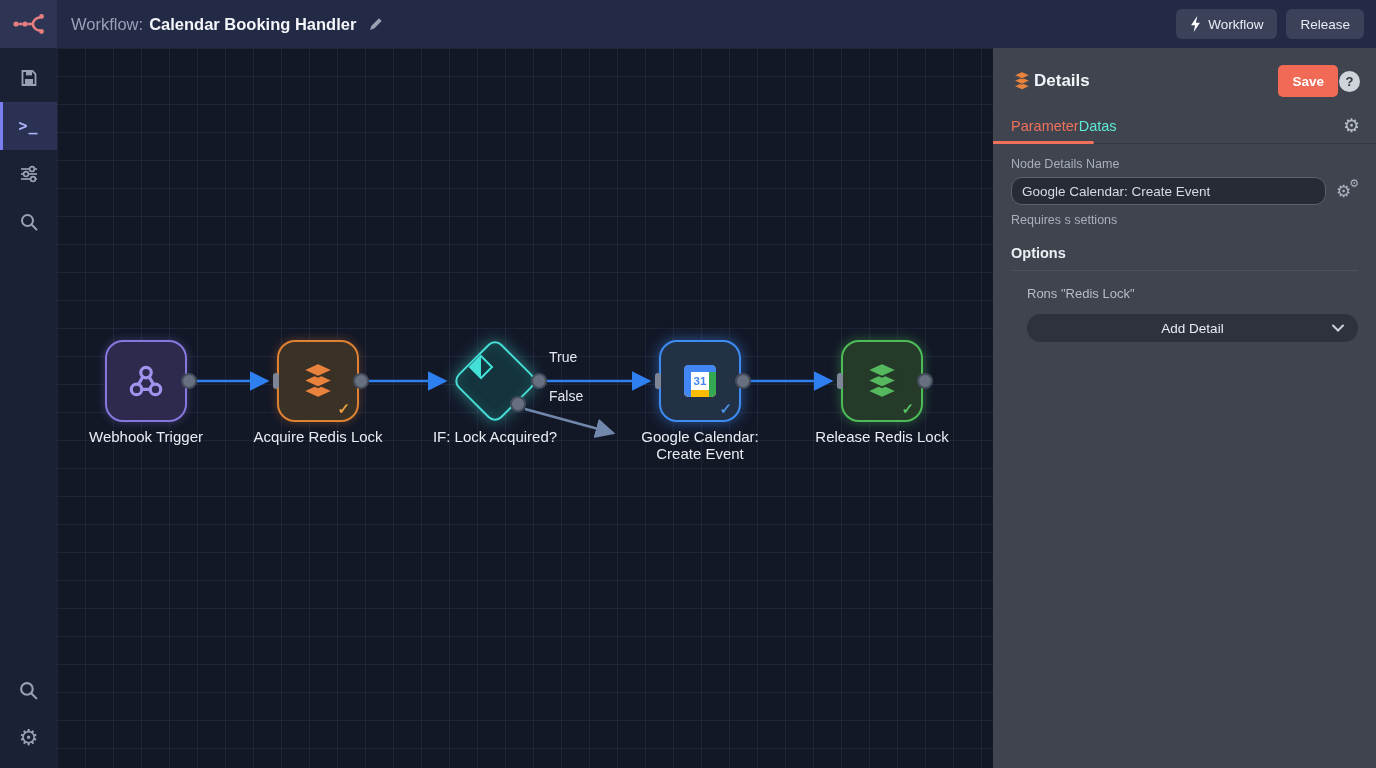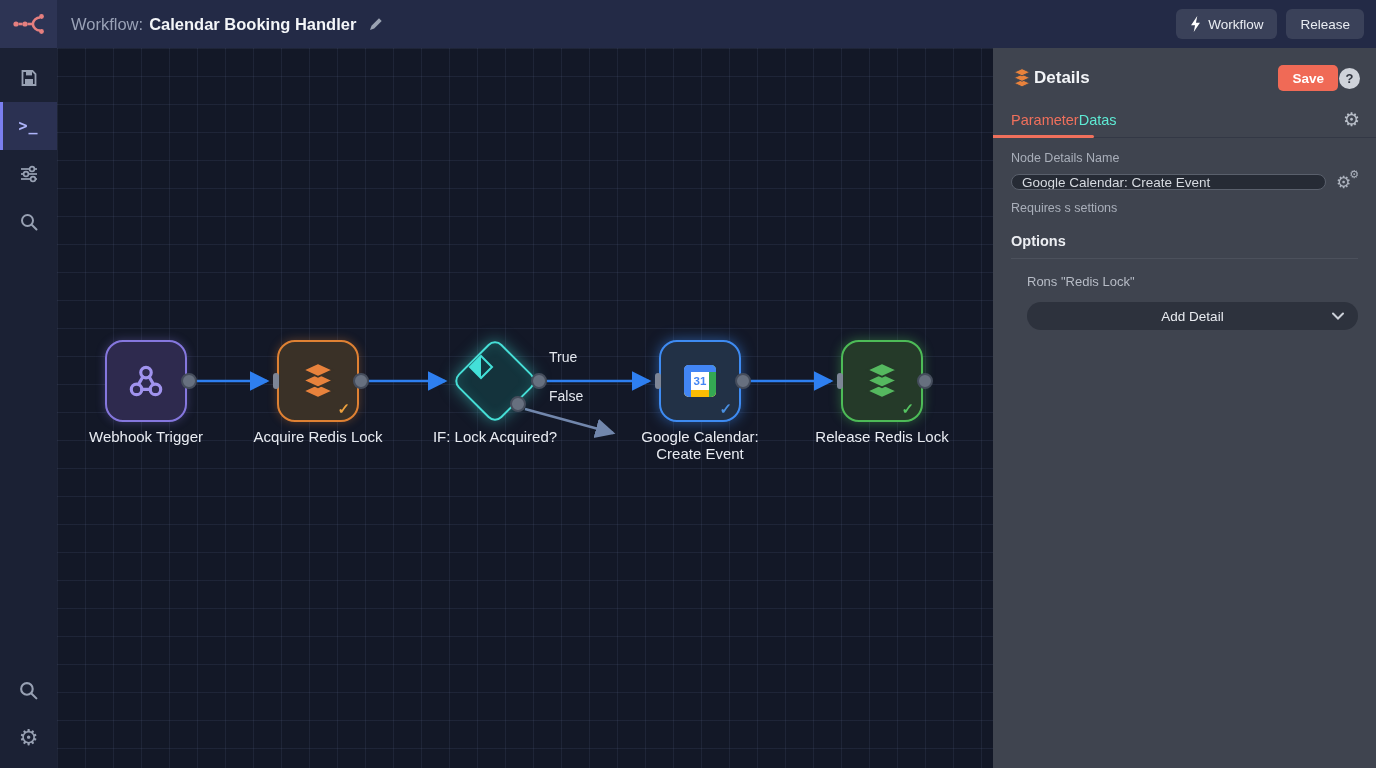--- a/index.html
+++ b/index.html
@@ -111,41 +111,41 @@
 
   
   .panel {
     position:absolute; right:0; top:48px; width:383px; bottom:0;
     background:#3f444f; z-index:25; color:#dfe3e9;
   }
   .panel-header { display:flex; align-items:center; gap:1px; padding:17px 16px 11px 18px; }
   .panel-title { font-size:17px; font-weight:600; color:#f2f4f7; }
   .save-btn {
     margin-left:auto; background:#f06a56; color:#fff; border:none; border-radius:5px;
-    height:26px; padding:0 14px; font-size:13.5px; font-weight:600; font-family:inherit; cursor:pointer;
+    height:32px; padding:0 14px; font-size:13.5px; font-weight:600; font-family:inherit; cursor:pointer;
   }
   .help-btn {
     width:21px; height:21px; border-radius:50%; background:#cfd3da; color:#2f343f;
     display:grid; place-items:center; font-size:13px; font-weight:bold; cursor:pointer;
   }
   .tabs {
     display:flex; align-items:center; height:36px; padding-right:16px;
     border-bottom:1px solid #333845; position:relative;
   }
   .tab { font-size:14.5px; cursor:pointer; }
   .tab.param { color:#f0705c; margin-left:18px; }
   .tab.datas { color:#5eead4; }
   .tab-underline { position:absolute; left:0; bottom:-1px; width:101px; height:3px; background:#f0705c; border-radius:0 2px 2px 0; }
   .tabs .gear { margin-left:auto; color:#b9bfc9; font-size:19px; cursor:pointer; }
 
   .panel-body { padding:0 18px; }
   .field-label { margin-top:13px; font-size:12.5px; color:#a9afba; }
   .input-row { display:flex; align-items:center; gap:10px; margin-top:6px; }
   .name-input {
-    flex:1; height:16px; background:#262b35; border:1px solid #5a606c; border-radius:11px;
+    flex:1; height:28px; background:#262b35; border:1px solid #5a606c; border-radius:11px;
     color:#d7dbe1; padding:0 10px; font-size:13.5px; font-family:inherit;
   }
   .gears { position:relative; width:22px; height:22px; color:#aeb4bf; cursor:pointer; }
   .gears .big { font-size:17px; position:absolute; left:0; top:1px; }
   .gears .small { font-size:11px; position:absolute; right:-1px; top:-3px; }
   .helper { margin-top:8px; font-size:12.5px; color:#a9afba; }
   .options-h {
     margin-top:18px; font-size:14.5px; font-weight:600; color:#eceef2;
     padding-bottom:9px; border-bottom:1px solid #4c515c;
   }

